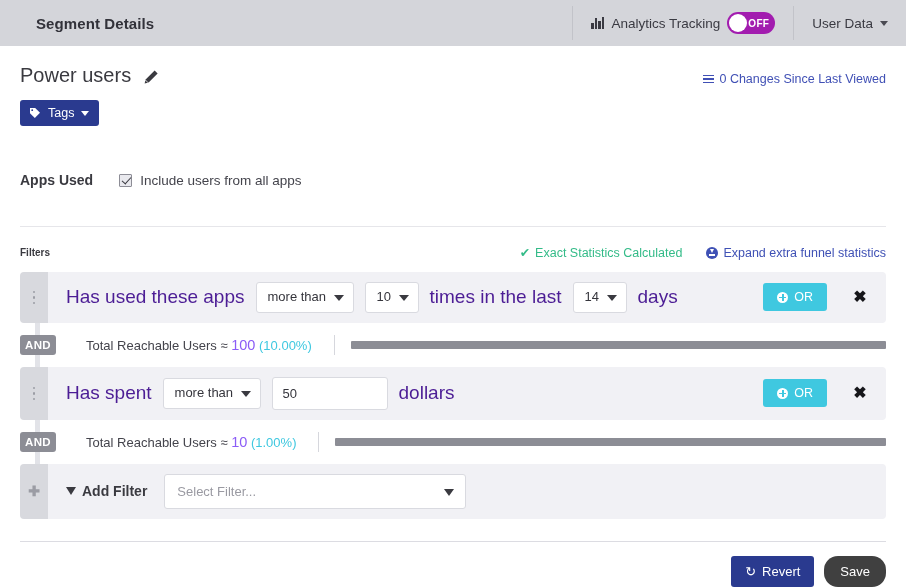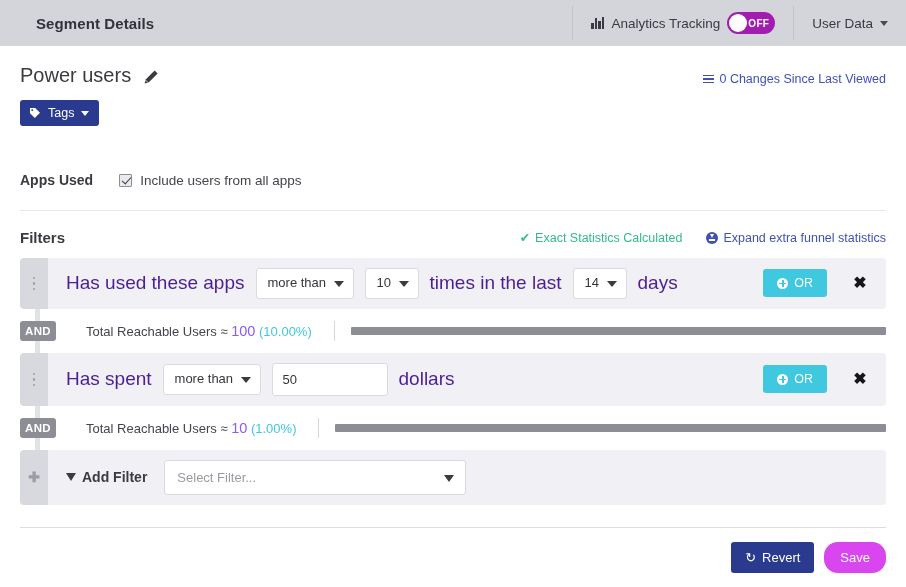--- a/index.html
+++ b/index.html
@@ -153,21 +153,21 @@
     border-right: 4px solid transparent;
     border-top: 5px solid #fff;
   }
 
   
   .apps-row {
     display: flex;
     align-items: center;
     gap: 26px;
     margin-top: 46px;
-    padding-bottom: 22px;
+    padding-bottom: 38px;
     border-bottom: 1px solid #e6e6ea;
   }
   .apps-label {
     font-size: 14px;
     font-weight: bold;
     color: #3a3a40;
   }
   .cb-wrap {
     display: flex; align-items: center; gap: 8px;
     font-size: 13.5px; color: #44444c;
@@ -191,21 +191,21 @@
   }
 
   
   .filters-head {
     display: flex;
     align-items: center;
     justify-content: space-between;
     margin-top: 18px;
   }
   .filters-title {
-    font-size: 15px;
+    font-size: 10px;
     font-weight: bold;
     color: #3a3a40;
   }
   .filters-actions {
     display: flex;
     align-items: center;
     gap: 24px;
     font-size: 12.5px;
   }
   .stat-ok { color: #33bb88; display: flex; align-items: center; gap: 5px; cursor: default; }
@@ -458,21 +458,21 @@
     border-radius: 3px;
     font-family: inherit;
     font-size: 13px;
     padding: 8px 14px;
     display: inline-flex;
     align-items: center;
     gap: 6px;
     cursor: pointer;
   }
   .save-btn {
-    background: #d946ef;
+    background: #404040;
     color: #fff;
     border: none;
     border-radius: 14px;
     font-family: inherit;
     font-size: 13px;
     padding: 8px 16px;
     cursor: pointer;
   }
   .revert-ico { font-size: 13px; line-height: 1; }
 </style>

